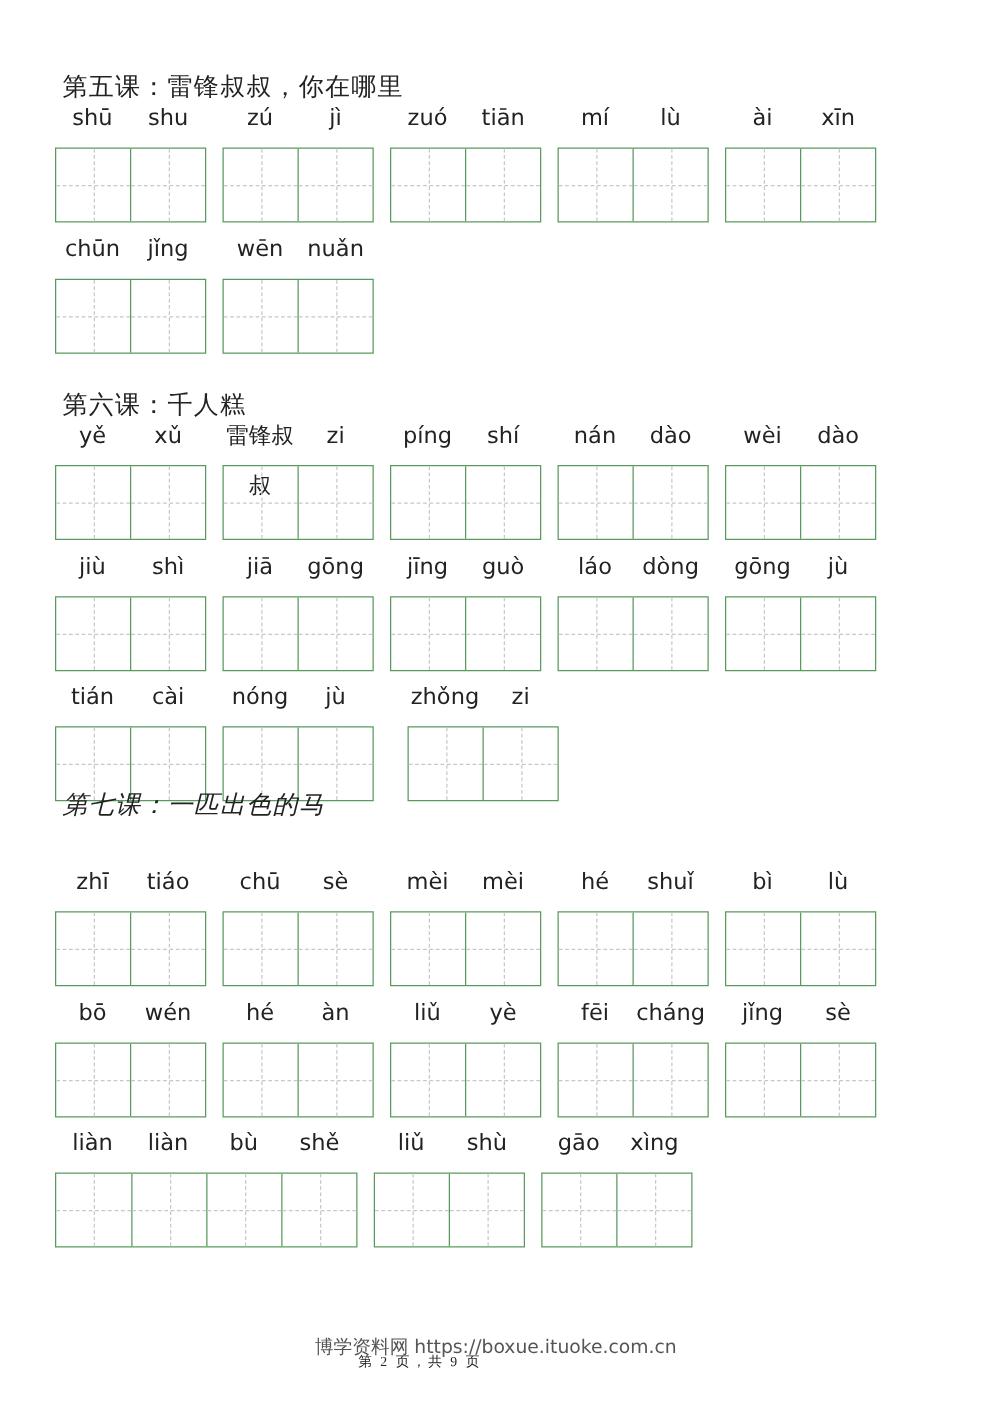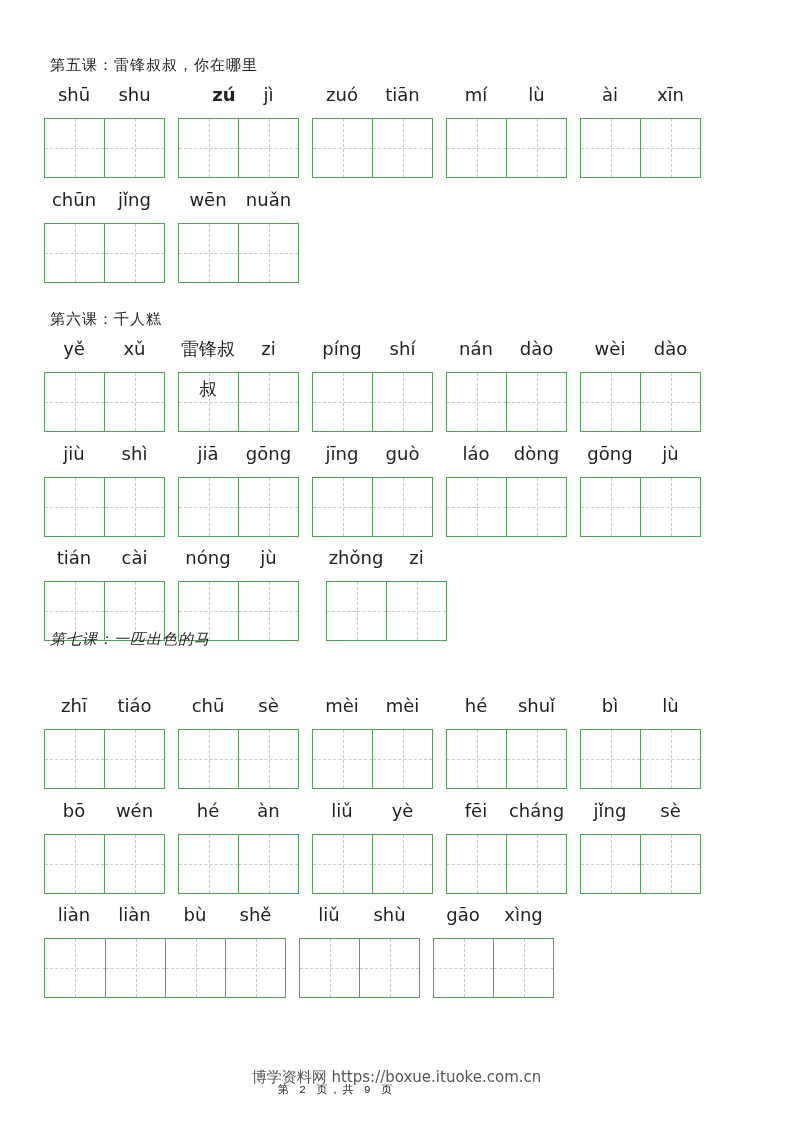--- a/index.html
+++ b/index.html
@@ -1,44 +1,44 @@
 <!DOCTYPE html>
 <html><head>
 <meta charset="utf-8">
 <style>
   html,body{margin:0;padding:0;background:#fff;}
   body{width:793px;height:1122px;position:relative;overflow:hidden;font-family:"DejaVu Sans",sans-serif;color:#222;}
-  .lesson-title{position:absolute;left:50px;font-family:"DejaVu Serif",serif;font-size:15px;color:#222;letter-spacing:1px;}
+  .lesson-title{position:absolute;left:50px;font-family:"DejaVu Serif",serif;font-size:20px;color:#222;letter-spacing:1px;}
   .row{position:absolute;left:44px;height:104px;}
   .group{position:absolute;top:0;height:104px;}
   .pinyin-cell{position:absolute;top:0;width:60px;height:40px;text-align:center;font-family:"DejaVu Sans",sans-serif;font-size:18px;color:#222;line-height:40px;}
   .box{position:absolute;top:43px;height:60px;border:1px solid #5b9a5e;box-sizing:border-box;display:flex;}
   .cell{position:relative;width:60px;height:100%;box-sizing:border-box;}
   .cell + .cell{border-left:1px solid #5b9a5e;}
   .cell::before{content:"";position:absolute;left:50%;top:0;bottom:0;border-left:1px dashed #c8c8c8;}
   .cell::after{content:"";position:absolute;top:50%;left:0;right:0;border-top:1px dashed #c8c8c8;}
   .footer-watermark{position:absolute;top:1068px;left:0;width:793px;text-align:center;font-size:15px;color:#555;font-family:"DejaVu Sans",sans-serif;}
-  .footer-page{position:absolute;top:1082px;left:0;width:672px;text-align:center;font-size:11px;color:#222;font-family:Liberation Mono, monospace;letter-spacing:2px;}
+  .footer-page{position:absolute;top:1082px;left:0;width:672px;text-align:center;font-size:11px;color:#222;font-family:Liberation Serif, serif;letter-spacing:2px;}
 </style>
 </head>
 <body>
 
 <div id="sheet">
     <div class="lesson-title" style="top: 56px;">第五课：雷锋叔叔，你在哪里</div>
     <div class="row" style="top: 75px;">
       <div class="group" style="left: 0px; width: 121px;">
         <div class="pinyin-cell" style="left: 0px;">shū</div>
         <div class="pinyin-cell" style="left: 60.5px;">shu</div>
         <div class="box" style="width: 121px;">
           <div class="cell" style="width: 60.5px;"></div>
           <div class="cell" style="width: 60.5px;"></div>
         </div>
       </div>
       <div class="group" style="left: 134px; width: 121px;">
-        <div class="pinyin-cell" style="left: 16px; font-weight: bold;">zú</div>
+        <div class="pinyin-cell" style="left: 0px;">zú</div>
         <div class="pinyin-cell" style="left: 60.5px;">jì</div>
         <div class="box" style="width: 121px;">
           <div class="cell" style="width: 60.5px;"></div>
           <div class="cell" style="width: 60.5px;"></div>
         </div>
       </div>
       <div class="group" style="left: 268px; width: 121px;">
         <div class="pinyin-cell" style="left: 0px;">zuó</div>
         <div class="pinyin-cell" style="left: 60.5px;">tiān</div>
         <div class="box" style="width: 121px;">

